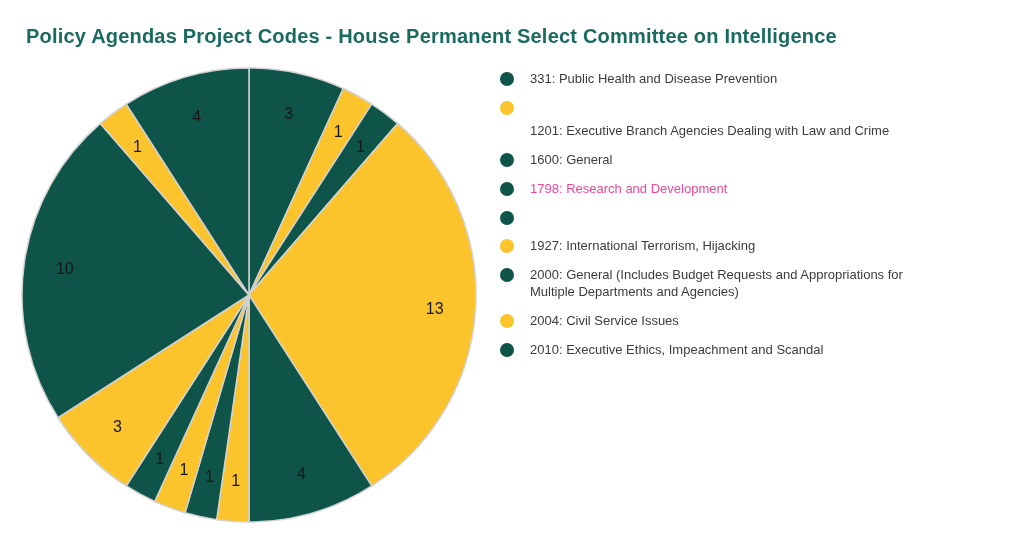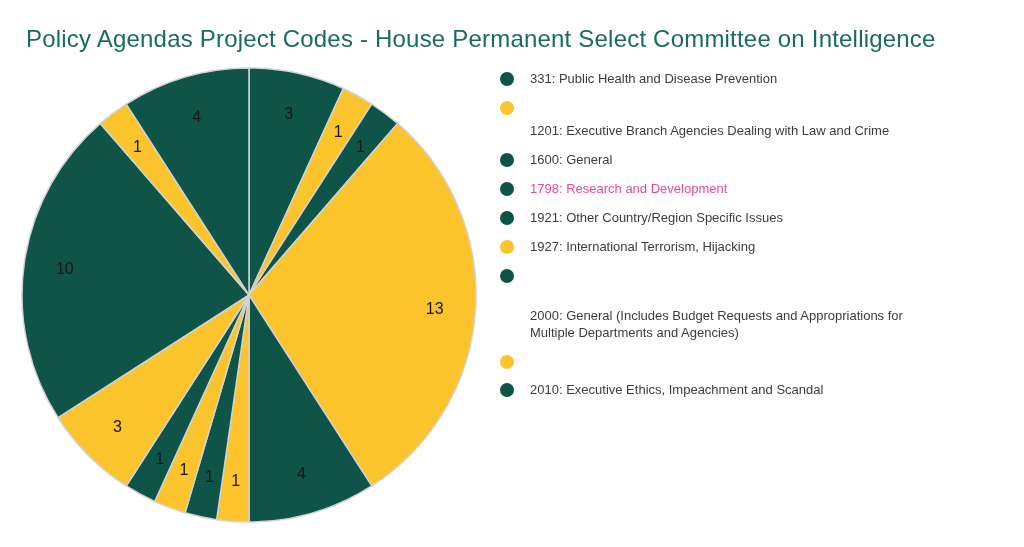--- a/index.html
+++ b/index.html
@@ -6,22 +6,22 @@
   body {
     width: 1024px; height: 547px;
     background: #ffffff;
     font-family: "Liberation Sans", "DejaVu Sans", sans-serif;
     position: relative;
     overflow: hidden;
   }
   .chart-title {
     position: absolute;
     left: 26px; top: 25px;
-    font-size: 24px;
-    font-weight: 400;
+    font-size: 20px;
+    font-weight: 700;
     letter-spacing: 0.2px;
     white-space: nowrap;
     text-align: center;
   }
   .pie-svg {
     position: absolute;
     left: 16px; top: 62px;
     width: 466px; height: 466px;
   }
   .legend {
@@ -106,35 +106,35 @@
 
 
   <div class="legend-item">
     <span class="legend-dot" style="background: rgb(15, 84, 73);"></span>
     <span class="legend-label" style="color: #ec4899;">1798: Research and Development</span>
   </div>
 
 
   <div class="legend-item">
     <span class="legend-dot" style="background: rgb(15, 84, 73);"></span>
-    <span class="legend-label" style="color: rgb(60, 60, 60);">1921: Other Country/Region Specific Issues</span>
   </div>
 
   <div class="legend-item">
     <span class="legend-dot" style="background: rgb(251, 196, 45);"></span>
     <span class="legend-label" style="color: rgb(60, 60, 60);">1927: International Terrorism, Hijacking</span>
   </div>
 
   <div class="legend-item">
     <span class="legend-dot" style="background: rgb(15, 84, 73);"></span>
-    <span class="legend-label" style="color: rgb(60, 60, 60); margin-top: 40px;">2000: General (Includes Budget Requests and Appropriations for
+    <span class="legend-label" style="color: rgb(60, 60, 60);">2000: General (Includes Budget Requests and Appropriations for
 Multiple Departments and Agencies)</span>
   </div>
 
   <div class="legend-item">
     <span class="legend-dot" style="background: rgb(251, 196, 45);"></span>
+    <span class="legend-label" style="color: rgb(60, 60, 60);">2004: Civil Service Issues</span>
   </div>
 
   <div class="legend-item">
     <span class="legend-dot" style="background: rgb(15, 84, 73);"></span>
     <span class="legend-label" style="color: rgb(60, 60, 60);">2010: Executive Ethics, Impeachment and Scandal</span>
   </div>
 </div>
 
 </body></html>

